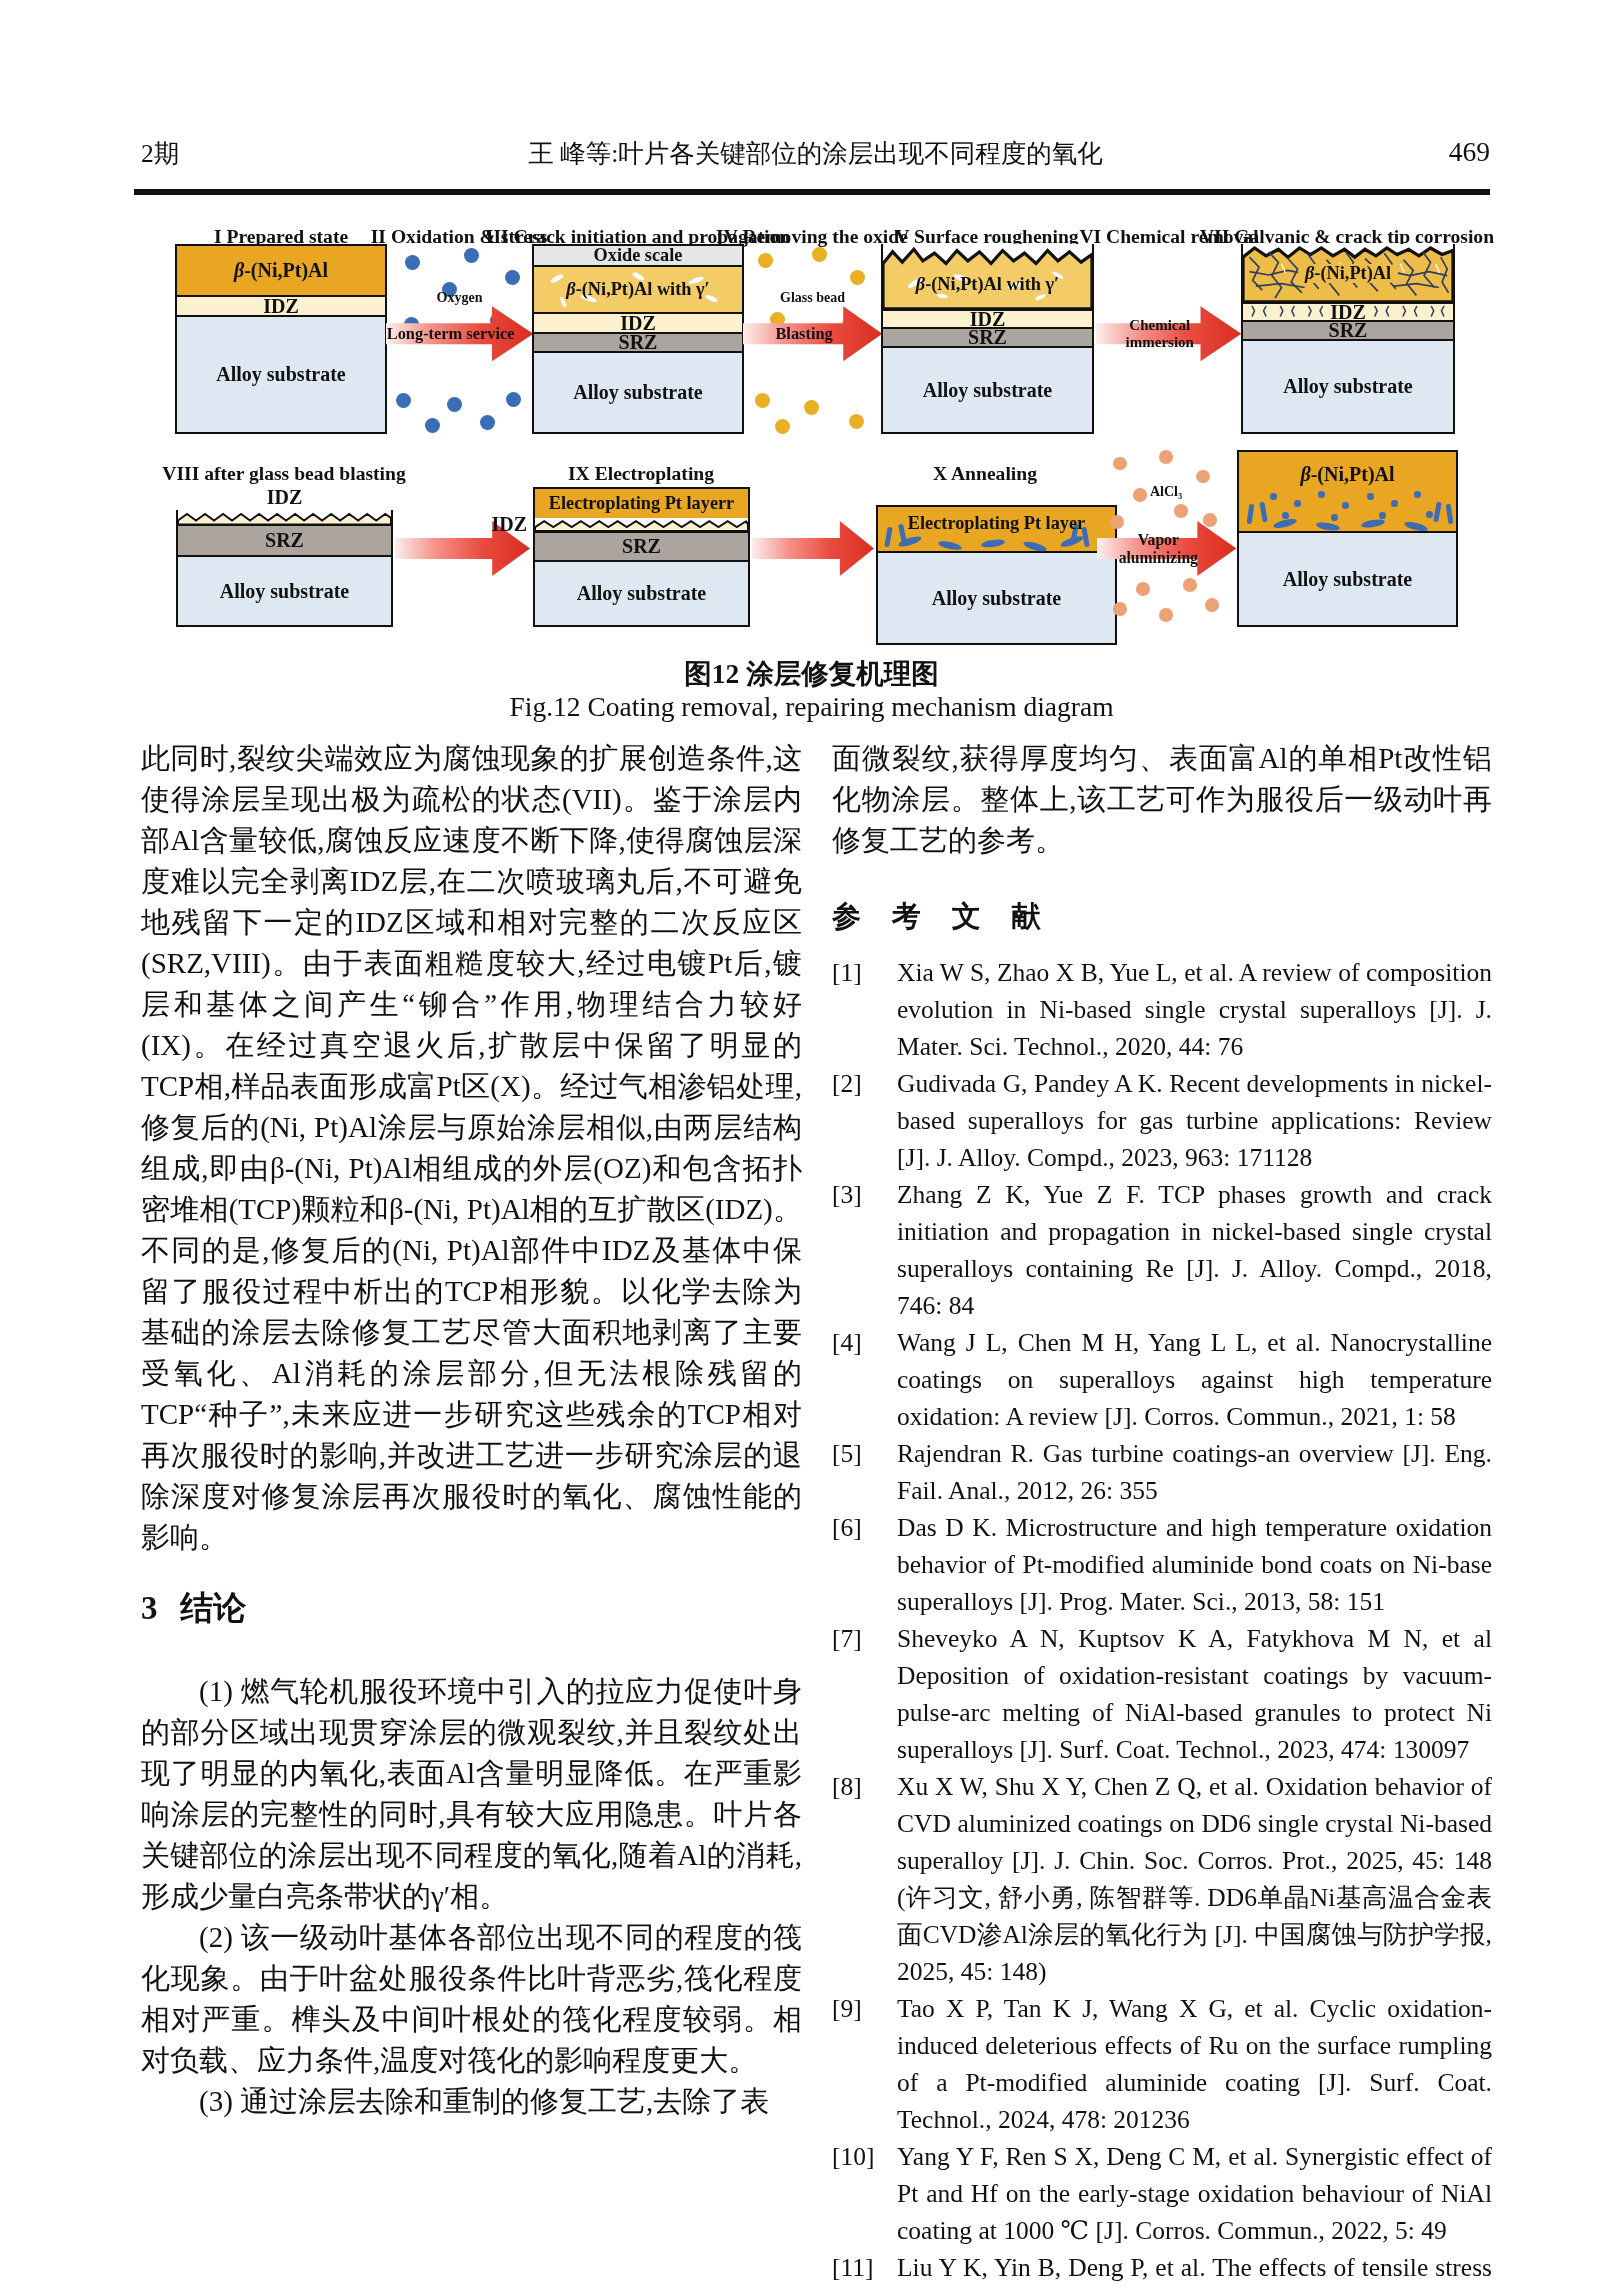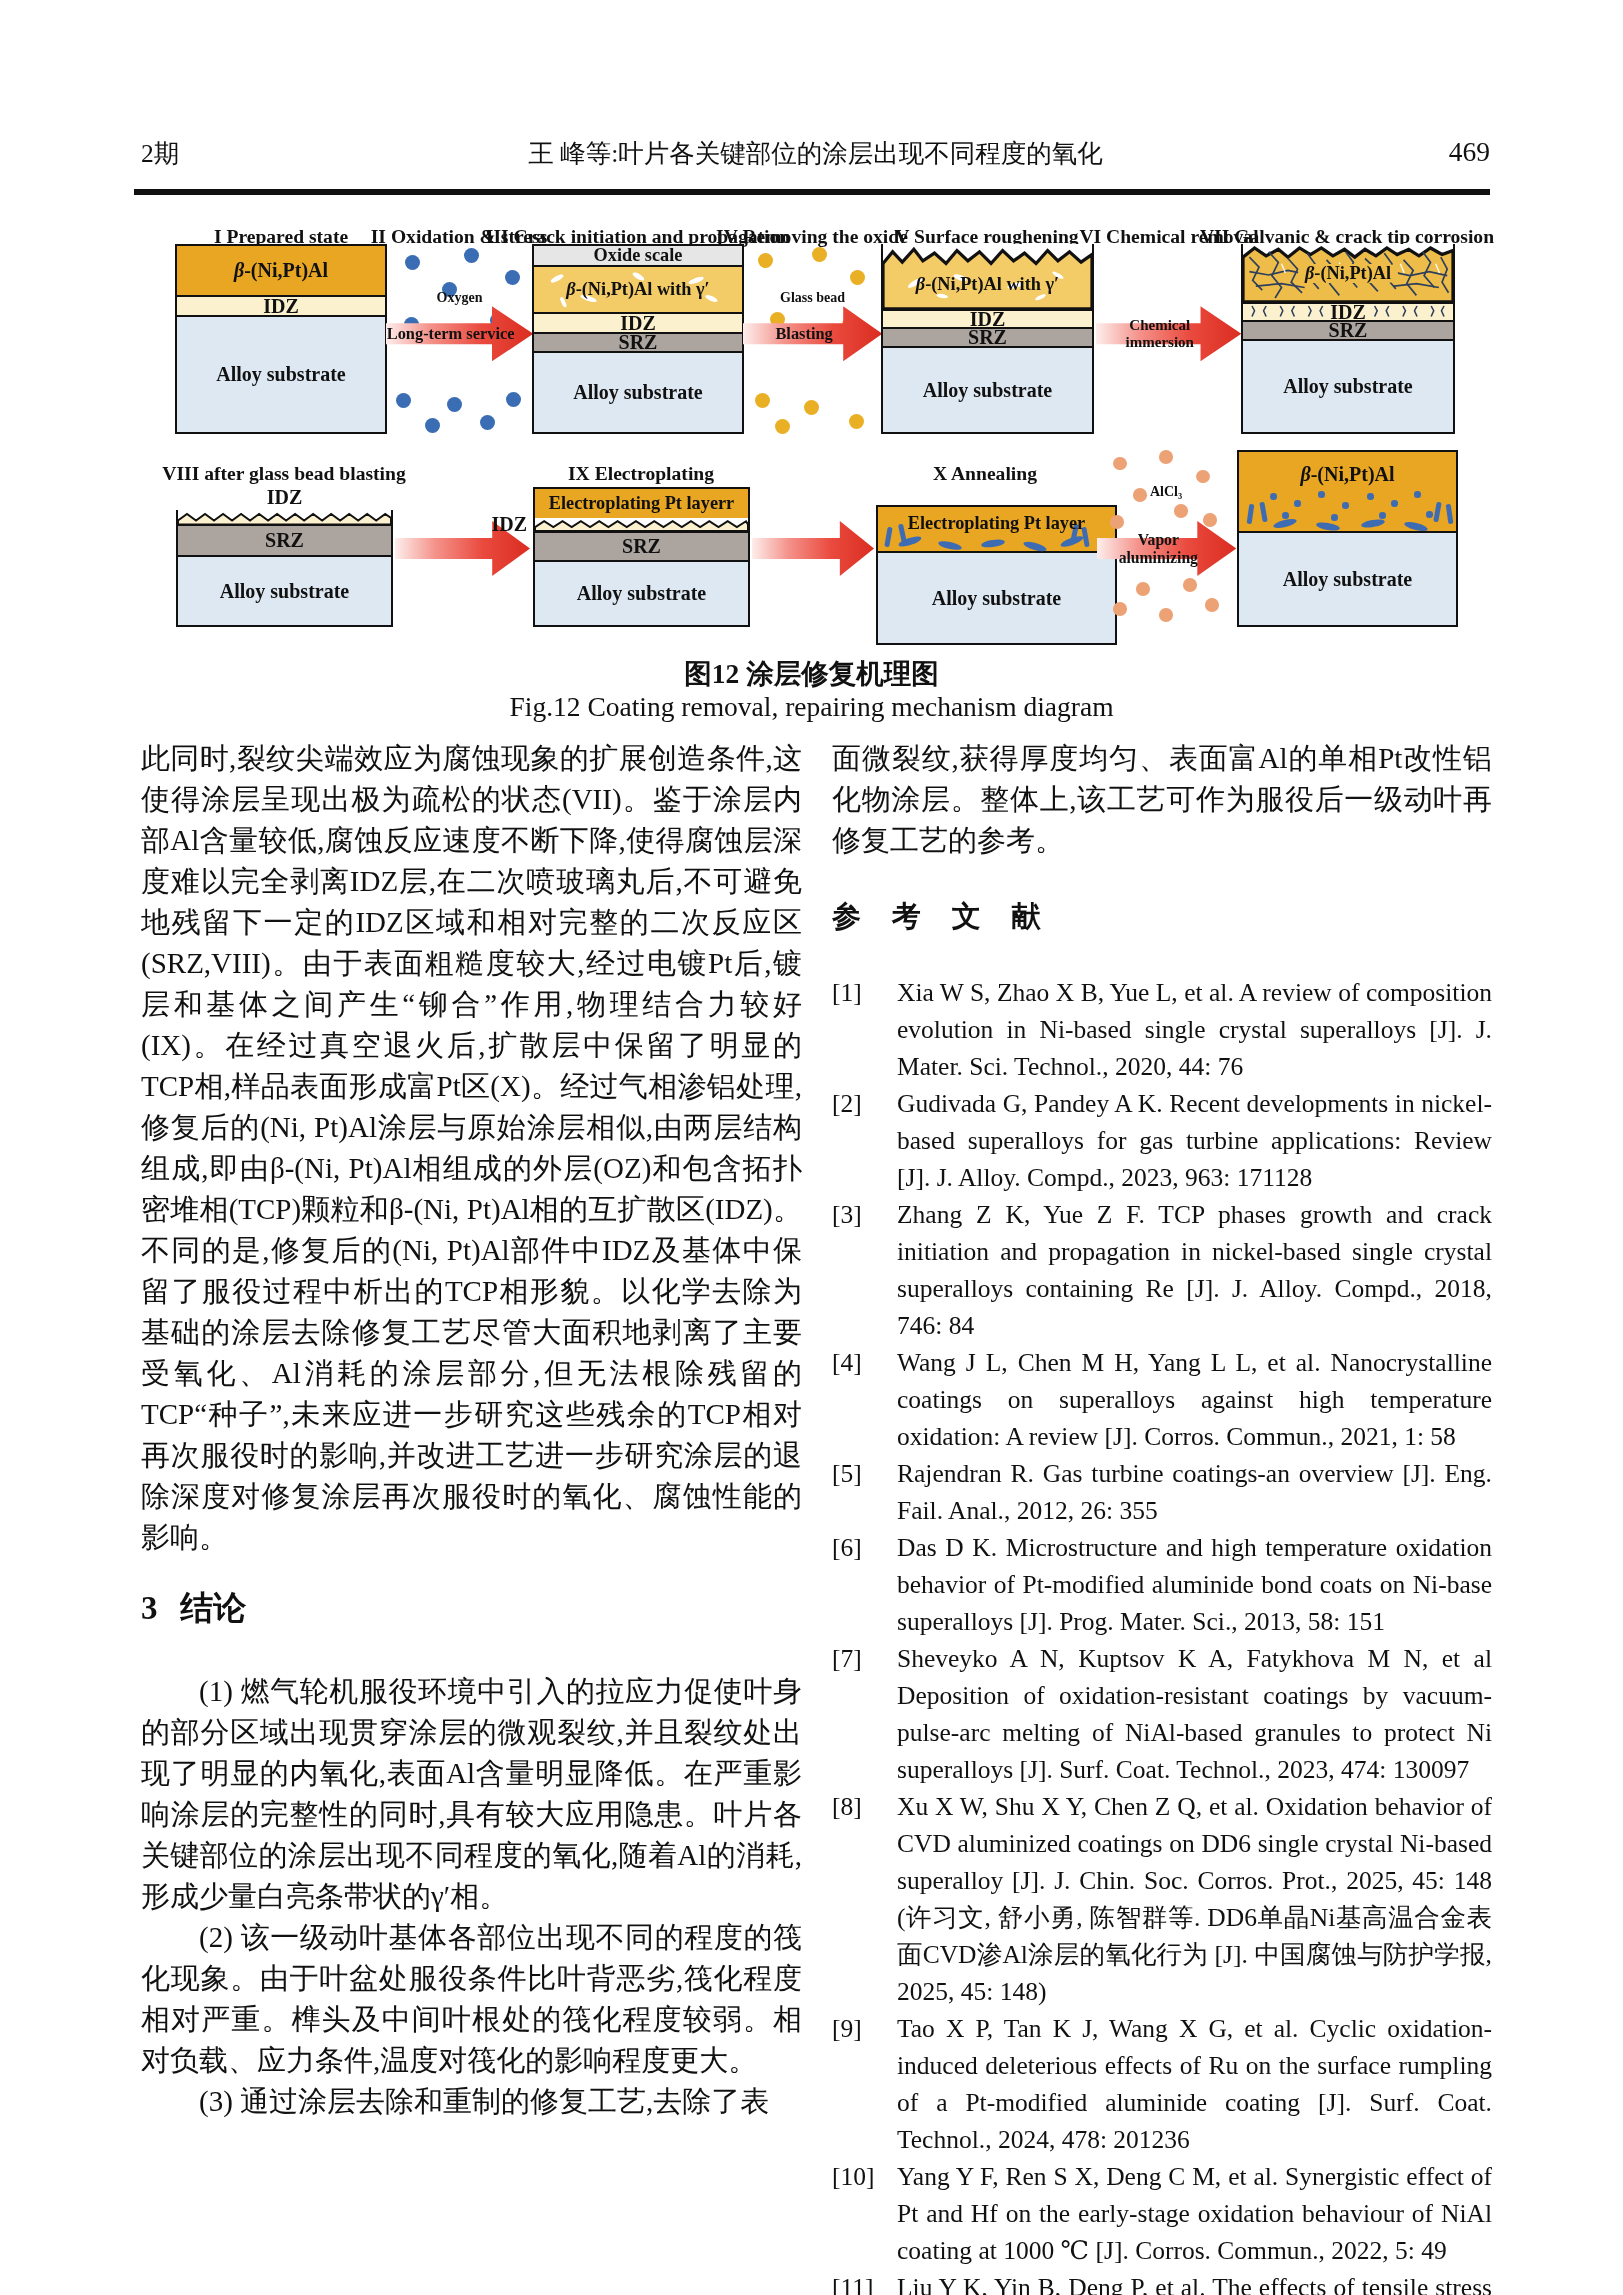--- a/index.html
+++ b/index.html
@@ -59,21 +59,21 @@
   
   .col{position:absolute;top:738px;width:661px;font-size:29px;line-height:41px;
        text-align:justify;}
   .col-left{left:141px;}
   .col-right{left:832px;width:660px;}
   .col p{margin:0;}
   p.ind{text-indent:58px;}
   .h2{font-weight:bold;font-size:33px;line-height:41px;margin:30px 0 42px 0;
       word-spacing:14.4px;text-align:left;}
   .ref-head{font-weight:bold;font-size:29px;line-height:41px;letter-spacing:11.8px;
-            margin:35px 0 37px 0;text-align:left;}
+            margin:35px 0 17px 0;text-align:left;}
   .refs{font-size:25.5px;line-height:37px;}
   .ref{position:relative;padding-left:65px;text-align:justify;}
   .ref .no{position:absolute;left:0;top:0;}
 </style>
 </head>
 <body>
 
 <div class="page">
 
   <div class="hdr">

